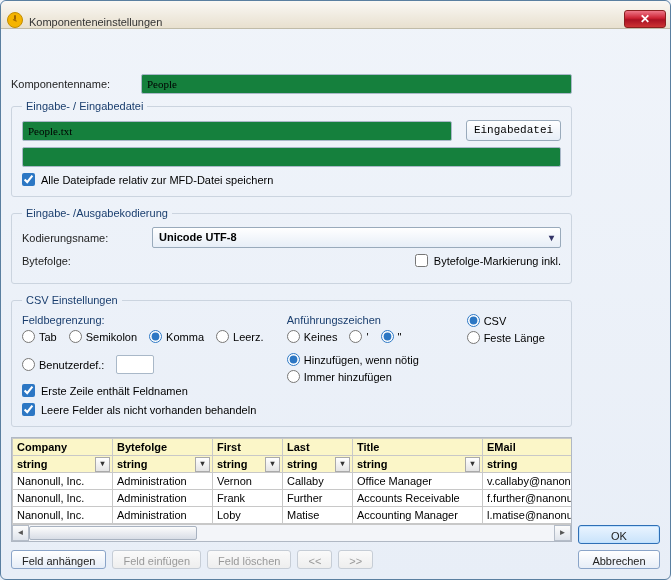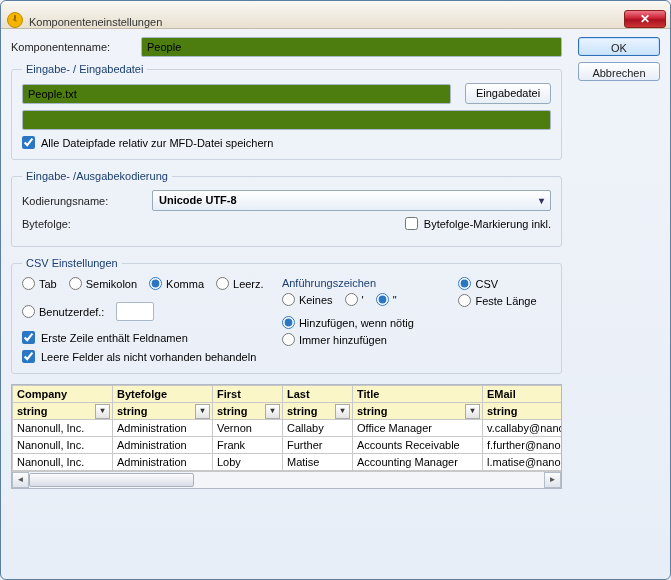--- a/index.html
+++ b/index.html
@@ -3,31 +3,31 @@
 <meta charset="utf-8">
 <style>
 * { box-sizing: border-box; margin: 0; padding: 0; font-family: "Segoe UI", Tahoma, sans-serif; font-size: 11px; }
 body { background: #fff; width: 671px; height: 580px; overflow: hidden; border: 1px solid #5a7fa0; border-radius: 6px; background: linear-gradient(#f0f4fa, #e8eef7); }
 .titlebar { height: 28px; background: linear-gradient(#faf8f4, #e8e0cf); display: flex; align-items: flex-end; padding: 0 4px 0 6px; border-radius: 6px 6px 0 0; border-bottom: 1px solid #c0bba8; }
 .titlebar .icon { width: 16px; height: 16px; background: #f5b400; border-radius: 50%; border: 1px solid #c38d00; position: relative; }
 .titlebar .icon::after { content:""; position:absolute; top:2px; left:6px; width:2px; height:5px; background:#a06600; border-radius:1px; }
 .titlebar .icon::before { content:""; position:absolute; top:6px; left:5px; width:4px; height:1px; background:#a06600; transform-origin:left; transform:rotate(25deg); }
 .titlebar .title { margin-left: 6px; color: #333; }
 .titlebar .closebtn { margin-left: auto; width: 42px; height: 18px; background: linear-gradient(#e78, #c23 45%, #a12 55%, #c33); border: 1px solid #8a1f1f; border-radius: 3px; color:#fff; display:flex; align-items:center; justify-content:center; font-size:12px; font-weight:bold; }
-.body { display:flex; padding: 8px 10px 0 10px; gap:10px; height: calc(100% - 28px); }
+.body { display:flex; padding: 8px 10px 10px 10px; height: calc(100% - 28px); align-items: flex-end; }
 .leftpane { flex:1; min-width:0; }
 .rightpane { width: 88px; display:flex; flex-direction:column; gap:6px; align-items:flex-end; }
 .btn { min-width: 82px; height: 19px; border:1px solid #8aa4c8; background: linear-gradient(#fff,#e6edf7); border-radius:3px; text-align:center; line-height:20px; padding:0 8px; color:#222; }
 .btn.primary { border:1px solid #2f6fb5; box-shadow: inset 0 0 0 1px #bfe1ff; background: linear-gradient(#eaf4ff,#c9e3fb); }
 .row { display:flex; align-items:center; gap:8px; margin-bottom:6px; }
 .label { width: 122px; color:#222; }
-input[type=text].field { flex:1; height:20px; border:1px solid #a9b8c8; background:#4d7c0f; padding:0 5px; border-radius:2px; }
+input[type=text].field { flex:1; height:20px; border:1px solid #a9b8c8; background:#15803d; padding:0 5px; border-radius:2px;font-family:Liberation Serif, serif; }
 fieldset { border:1px solid #cbd4df; border-radius:3px; padding:8px 10px 10px; margin-bottom:10px; position:relative; }
 fieldset > legend { padding:0 4px; color:#1a3e6e; }
-.iofilebtn { width: 86px; height:21px; border:1px solid #9ab; background:linear-gradient(#fff,#e7eef7); border-radius:3px; line-height:19px; text-align:center; margin-left:6px; }
+.iofilebtn { width: 95px; height:21px; border:1px solid #9ab; background:linear-gradient(#fff,#e7eef7); border-radius:3px; line-height:19px; text-align:center; margin-left:6px;font-family:Liberation Mono, monospace; }
 .chk { display:flex; align-items:center; gap:6px; }
 .chk input { width:13px; height:13px; accent-color:#2c77c4; }
 .select { flex:1; height:21px; border:1px solid #9ab; background:linear-gradient(#fff,#e7eef7); border-radius:2px; position:relative; padding:0 20px 0 6px; line-height:19px;font-weight:bold; }
 .select::after { content:"▾"; position:absolute; right:6px; top:0; color:#336; font-size:10px; }
 .select.disabled { color:#999; background:#f2f2f2; }
 .radio-row { display:flex; align-items:center; gap:12px; flex-wrap:wrap; }
 .rad { display:flex; align-items:center; gap:4px; }
 .rad input { accent-color:#2c77c4; }
 .smallfield { width:38px; height:19px; border:1px solid #a9b8c8; background:#fff; border-radius:2px; }
 .csvflex { display:flex; gap:10px; align-items:flex-start; }
@@ -92,20 +92,21 @@
           <input type="checkbox" style="">
           <span>Bytefolge-Markierung inkl.</span>
         </label>
       </div>
     </fieldset>
 
     <fieldset>
       <legend>CSV Einstellungen</legend>
       <div class="csvflex">
         <div style="flex:1.35">
+          <div class="subheading">Feldbegrenzung:</div>
           <div class="radio-row">
             <label class="rad">
                 <input type="radio" name="delim" style="">
                 <span>Tab</span>
               </label>
             <label class="rad">
                 <input type="radio" name="delim" style="">
                 <span>Semikolon</span>
               </label>
             <label class="rad">
@@ -230,20 +231,27 @@
           </tbody>
       </table>
       <div class="hscroll">
         <div class="arr l">◄</div>
         <div class="track"></div>
         <div class="thumb"></div>
         <div class="arr r">►</div>
       </div>
     </div>
 
+    <div class="bottom-btns">
+      <span class="btn">Feld anhängen</span>
+      <span class="btn disabled">Feld einfügen</span>
+      <span class="btn disabled">Feld löschen</span>
+      <span class="btn disabled" style="min-width:34px">&lt;&lt;</span>
+      <span class="btn disabled" style="min-width:34px">&gt;&gt;</span>
+    </div>
 
   </div>
 
   <div class="rightpane">
     <span class="btn primary">OK</span>
     <span class="btn">Abbrechen</span>
   </div>
 </div>
 
 </body></html>

